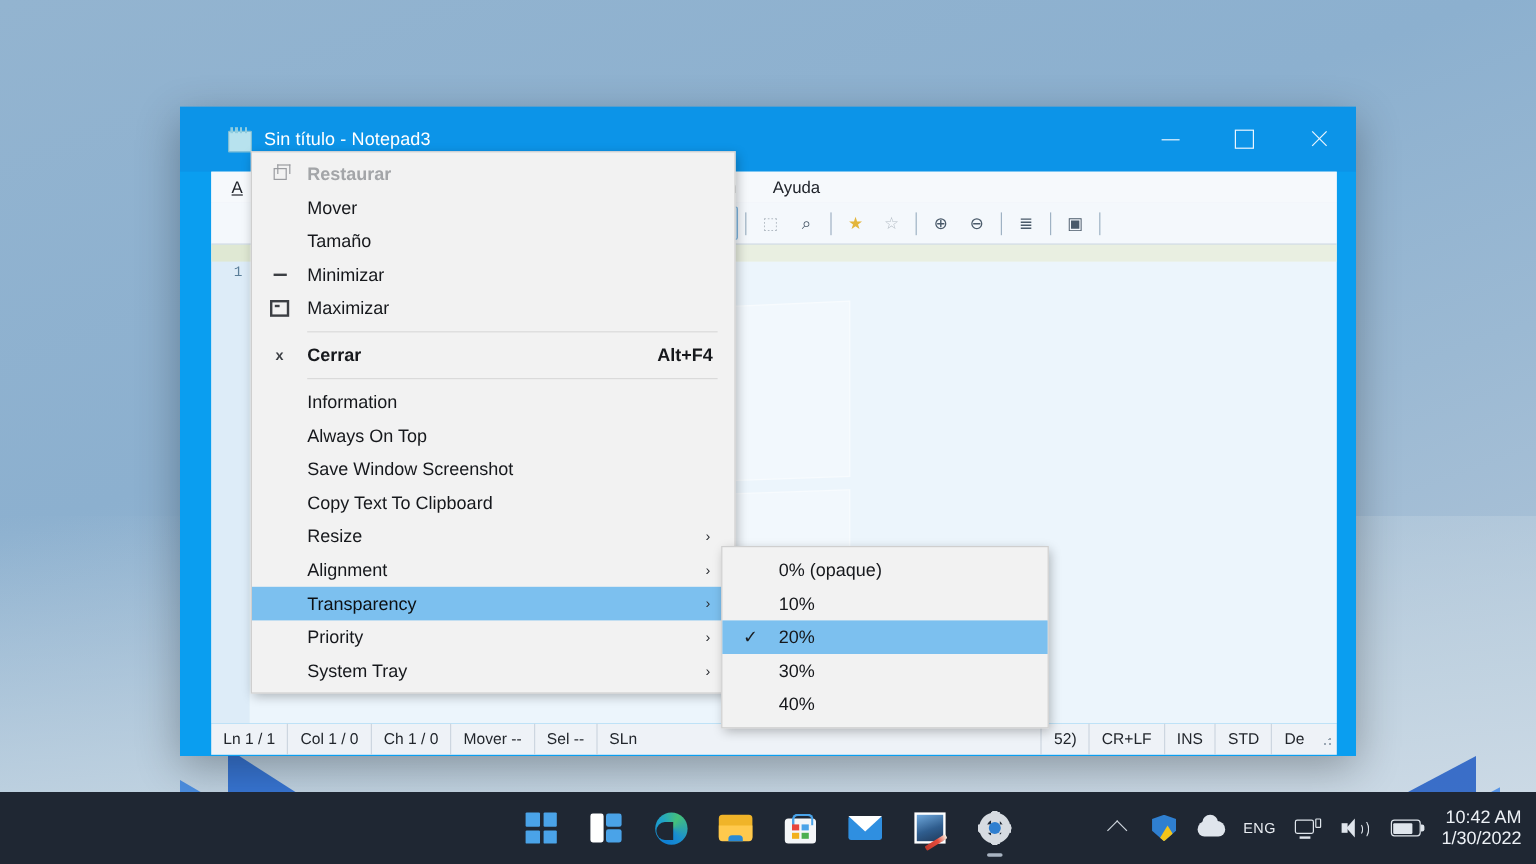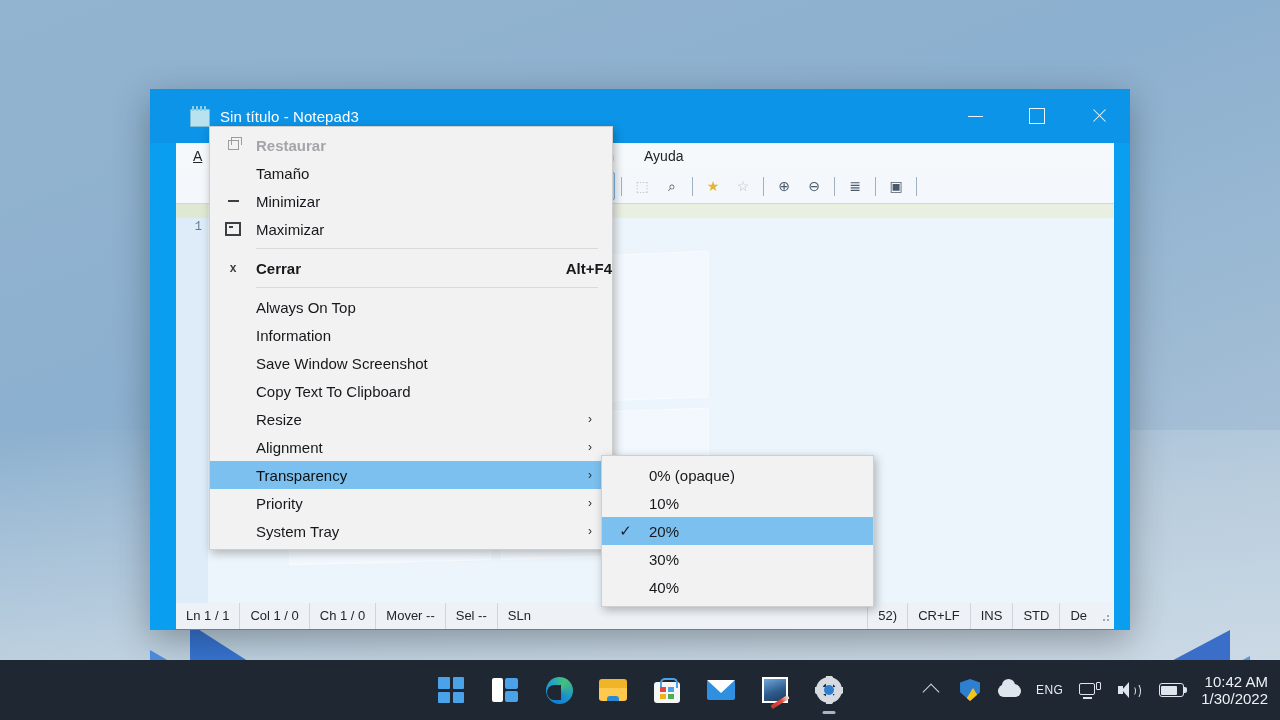--- a/index.html
+++ b/index.html
@@ -294,20 +294,21 @@
     width: 46px;
     flex: none;
     display: flex;
     align-items: center;
     justify-content: center;
     color: #3c3f44;
     font-size: 12px;
   }
   .mrow .m-label { flex: 1; white-space: nowrap; }
   .mrow .m-accel {
+    margin-right: 18px;
     white-space: nowrap;
     text-align: center;
   }
   .mrow .m-arrow {
     margin-right: 20px;
     font-size: 12px;
     color: #2b2e33;
   }
   .mrow.disabled { color: #a3a5a8; font-weight: bold; }
   .mrow.bold { font-weight: bold; }
@@ -780,20 +781,24 @@
 
   <div id="system-menu">
 
     <div class="mrow disabled">
       <span class="m-ico">
           <i class="ic-restore"></i>
         </span>
       <span class="m-label">Restaurar</span>
     </div>
 
+    <div class="mrow">
+      <span class="m-ico"></span>
+      <span class="m-label">Mover</span>
+    </div>
 
     <div class="mrow">
       <span class="m-ico"></span>
       <span class="m-label">Tamaño</span>
     </div>
 
     <div class="mrow">
       <span class="m-ico">
           <i class="ic-min"></i>
         </span>
@@ -812,26 +817,26 @@
     <div class="mrow bold">
       <span class="m-ico ic-close">x</span>
       <span class="m-label">Cerrar</span>
       <span class="m-accel">Alt+F4</span>
     </div>
 
     <div class="msep"></div>
 
     <div class="mrow">
       <span class="m-ico"></span>
+      <span class="m-label">Information</span>
+    </div>
+
+    <div class="mrow">
+      <span class="m-ico"></span>
       <span class="m-label">Always On Top</span>
-    </div>
-
-    <div class="mrow">
-      <span class="m-ico"></span>
-      <span class="m-label">Information</span>
     </div>
 
     <div class="mrow">
       <span class="m-ico"></span>
       <span class="m-label">Save Window Screenshot</span>
     </div>
 
     <div class="mrow">
       <span class="m-ico"></span>
       <span class="m-label">Copy Text To Clipboard</span>

